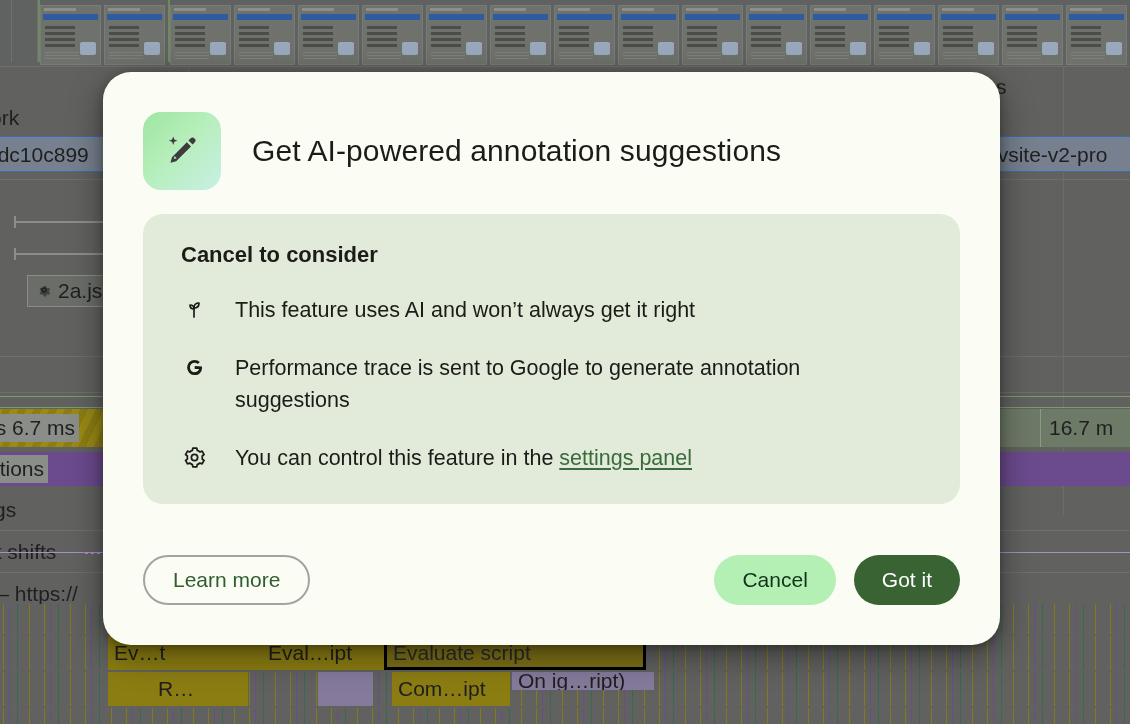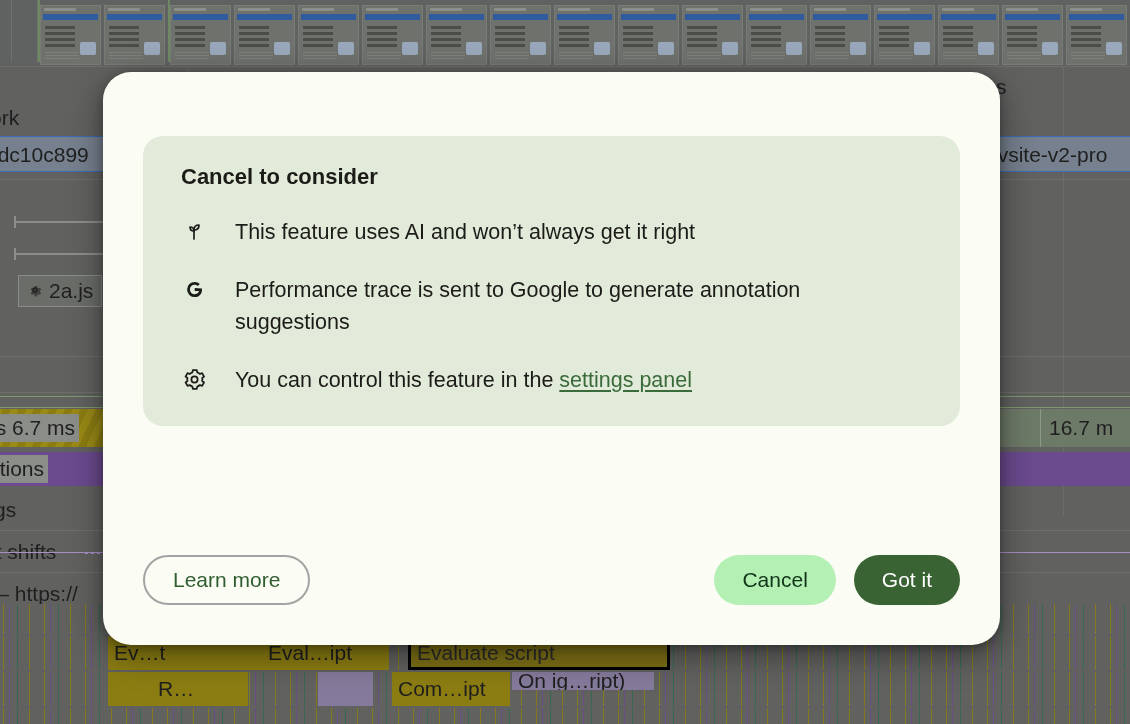--- a/index.html
+++ b/index.html
@@ -391,21 +391,21 @@
 
   <div class="bg-text" style="left:996px; top:75px;">s</div>
 
   <div class="hline" style="top:179px;"></div>
 
   <div class="net-cap" style="left:14px; top:216px;"></div>
   <div class="net-bar" style="left:16px; top:221px; width:105px;"></div>
   <div class="net-cap" style="left:14px; top:248px;"></div>
   <div class="net-bar" style="left:16px; top:253px; width:105px;"></div>
 
-  <div class="chip" style="left:18px; top:275px;">
+  <div class="chip" style="left:27px; top:275px;">
     <span>
       <svg width="16" height="16" viewBox="0 0 24 24" fill="#1f1f1f">
           <path d="M12 8a4 4 0 100 8 4 4 0 000-8zm0 6a2 2 0 110-4 2 2 0 010 4z"></path>
           <path d="M19.4 13l2-1.2-1.9-3.3-2.2.9a7.7 7.7 0 00-1.6-.9L15.3 6h-3.8l-.4 2.4c-.6.2-1.1.5-1.6.9l-2.2-.9L5.4 11.8l2 1.2a7.3 7.3 0 000 1.9l-2 1.2 1.9 3.3 2.2-.9c.5.4 1 .7 1.6.9l.4 2.4h3.8l.4-2.4c.6-.2 1.1-.5 1.6-.9l2.2.9 1.9-3.3-2-1.2a7.3 7.3 0 000-1.9z" opacity=".55"></path>
         </svg>
     </span>
     <span>2a.js</span>
   </div>
 
   <div class="hline" style="top:356px;"></div>
@@ -433,39 +433,49 @@
 
   <div class="flame">
     <div class="flame-row" style="top:0; height:30px;">
       <div class="noise"></div>
       <div class="fblk gray" style="left:108px; top:0; width:175px; height:30px;">Task</div>
     </div>
     <div class="flame-row" style="top:32px; height:34px;">
       <div class="noise"></div>
       <div class="fblk gold" style="left:108px; top:0; width:175px; height:34px;">Ev…t</div>
       <div class="fblk gold" style="left:244px; top:0; width:145px; height:34px; padding-left:24px;">Eval…ipt</div>
-      <div class="fblk sel" style="left:408px; top:0; width:262px; height:34px;">Evaluate script</div>
+      <div class="fblk sel" style="left:384px; top:0; width:262px; height:34px;">Evaluate script</div>
     </div>
     <div class="flame-row" style="top:68px; height:34px;">
       <div class="noise"></div>
       <div class="fblk gold" style="left:108px; top:0; width:140px; height:34px; padding-left:50px;">R…</div>
       <div class="fblk purple" style="left:318px; top:0; width:55px; height:34px;"></div>
       <div class="fblk gold" style="left:392px; top:0; width:118px; height:34px;">Com…ipt</div>
       <div class="fblk purple" style="left:512px; top:0; width:142px; height:18px;">On ig…ript)</div>
     </div>
     <div class="flame-row" style="top:104px; height:16px;">
       <div class="noise"></div>
     </div>
   </div>
 </div>
 
 <div class="scrim"></div>
 
 <div id="dialog" role="dialog">
 
+  <div class="dlg-head">
+    <div class="spark-icon">
+      <svg width="44" height="44" viewBox="0 0 24 24" fill="#3c3c3c" aria-hidden="true">
+        <path d="M7.2 4.1l.62 1.68 1.68.62-1.68.62-.62 1.68-.62-1.68L4.9 6.4l1.68-.62z"></path>
+        <path d="M18.86 5.14a1.6 1.6 0 00-2.27 0l-1.07 1.07 2.27 2.27 1.07-1.07a1.6 1.6 0 000-2.27z"></path>
+        <path d="M14.64 7.27l-8.1 8.1-.83 3.1 3.1-.83 8.1-8.1-2.27-2.27zm-7.1 9.06l.42-1.57 1.15 1.15-1.57.42z"></path>
+      </svg>
+    </div>
+    <div class="dlg-title">Get AI-powered annotation suggestions</div>
+  </div>
 
   <div class="consider">
     <h3>Cancel to consider</h3>
 
     <div class="c-item">
       <span class="c-ico">
         <svg width="24" height="24" viewBox="0 0 24 24" fill="none" stroke="#1b1c18" stroke-width="1.7" stroke-linecap="round" stroke-linejoin="round">
           <path d="M12 20V11"></path>
           <path d="M12 11c0-3 2-5 5-5 0 3-2 5-5 5z"></path>
           <path d="M12 12c0-2.4-1.6-4-4-4 0 2.4 1.6 4 4 4z"></path>

